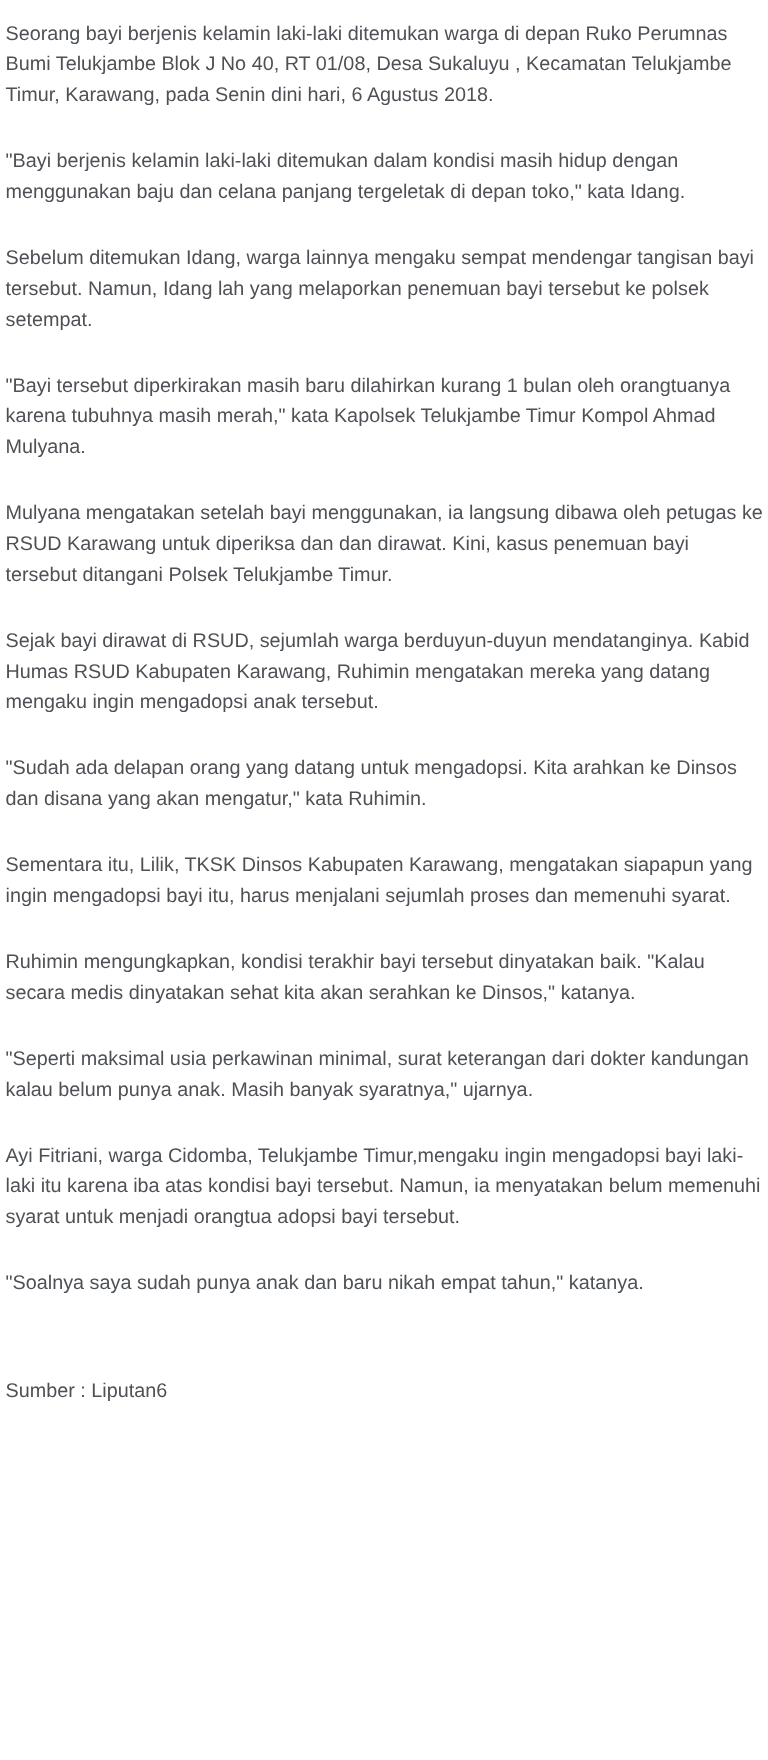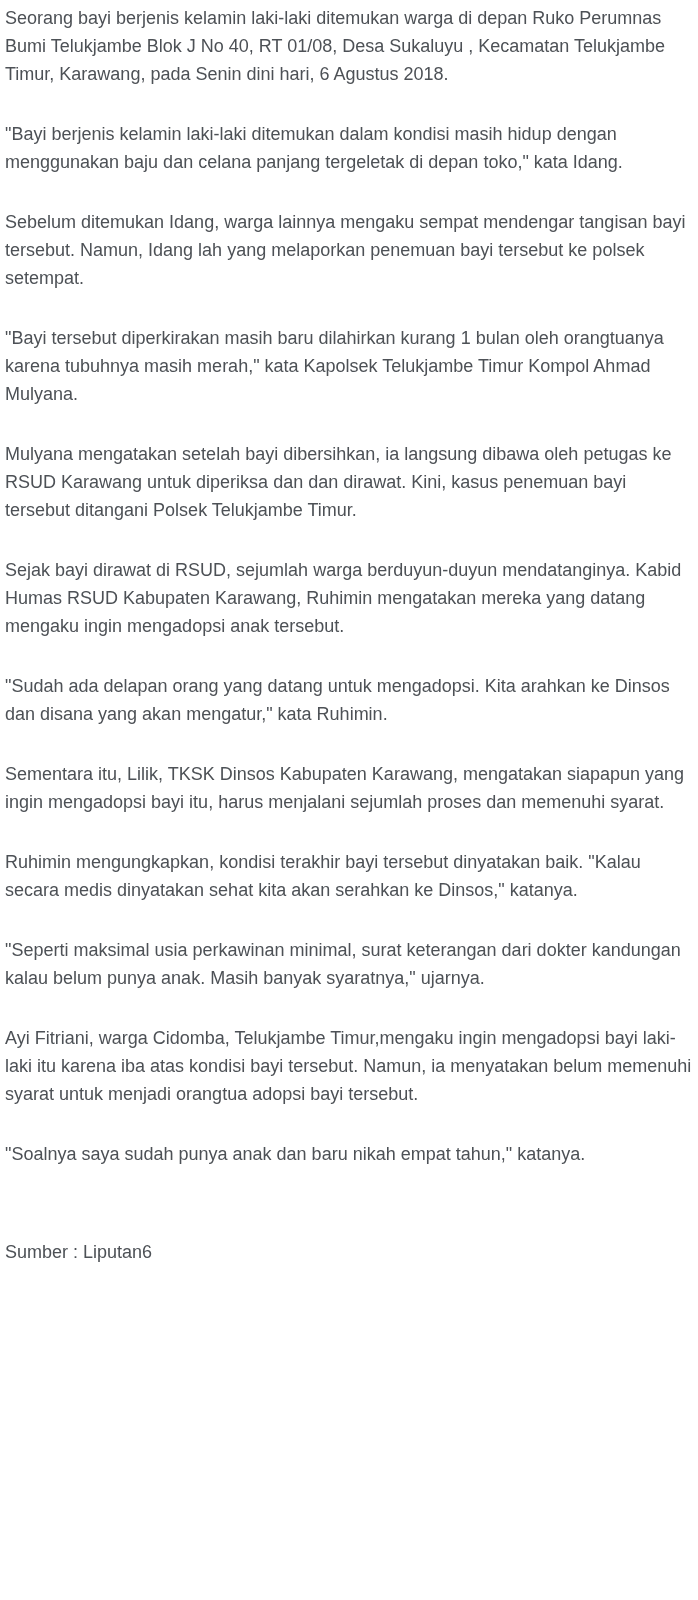--- a/index.html
+++ b/index.html
@@ -5,21 +5,21 @@
   html, body {
     margin: 0;
     padding: 0;
     background: #ffffff;
   }
   .page {
     width: 698px;
     min-height: 1600px;
     box-sizing: border-box;
     background: #ffffff;
-    padding: 4px 2px 0 5px;
+    padding: 16px 2px 0 5px;
   }
   .article p {
     margin: 0 0 32px 0;
     font-family: "Liberation Sans", "DejaVu Sans", sans-serif;
     font-size: 18px;
     line-height: 28px;
     color: #4d5156;
     letter-spacing: 0;
   }
   .article p.source {
@@ -29,21 +29,21 @@
 </style>
 </head>
 <body>
 
 <div class="page">
   <div class="article">
     <p>Seorang bayi berjenis kelamin laki-laki ditemukan warga di depan Ruko Perumnas Bumi Telukjambe Blok J No 40, RT 01/08, Desa Sukaluyu , Kecamatan Telukjambe Timur, Karawang, pada Senin dini hari, 6 Agustus 2018.</p>
     <p>"Bayi berjenis kelamin laki-laki ditemukan dalam kondisi masih hidup dengan menggunakan baju dan celana panjang tergeletak di depan toko," kata Idang.</p>
     <p>Sebelum ditemukan Idang, warga lainnya mengaku sempat mendengar tangisan bayi tersebut. Namun, Idang lah yang melaporkan penemuan bayi tersebut ke polsek setempat.</p>
     <p>"Bayi tersebut diperkirakan masih baru dilahirkan kurang 1 bulan oleh orangtuanya karena tubuhnya masih merah," kata Kapolsek Telukjambe Timur Kompol Ahmad Mulyana.</p>
-    <p>Mulyana mengatakan setelah bayi dibersihkan, ia langsung dibawa oleh petugas ke RSUD Karawang untuk diperiksa dan dan dirawat. Kini, kasus penemuan bayi tersebut ditangani Polsek Telukjambe Timur.</p>
+    <p>Mulyana mengatakan setelah bayi menggunakan, ia langsung dibawa oleh petugas ke RSUD Karawang untuk diperiksa dan dan dirawat. Kini, kasus penemuan bayi tersebut ditangani Polsek Telukjambe Timur.</p>
     <p>Sejak bayi dirawat di RSUD, sejumlah warga berduyun-duyun mendatanginya. Kabid Humas RSUD Kabupaten Karawang, Ruhimin mengatakan mereka yang datang mengaku ingin mengadopsi anak tersebut.</p>
     <p>"Sudah ada delapan orang yang datang untuk mengadopsi. Kita arahkan ke Dinsos dan disana yang akan mengatur," kata Ruhimin.</p>
     <p>Sementara itu, Lilik, TKSK Dinsos Kabupaten Karawang, mengatakan siapapun yang ingin mengadopsi bayi itu, harus menjalani sejumlah proses dan memenuhi syarat.</p>
     <p>Ruhimin mengungkapkan, kondisi terakhir bayi tersebut dinyatakan baik. "Kalau secara medis dinyatakan sehat kita akan serahkan ke Dinsos," katanya.</p>
     <p>"Seperti maksimal usia perkawinan minimal, surat keterangan dari dokter kandungan kalau belum punya anak. Masih banyak syaratnya," ujarnya.</p>
     <p>Ayi Fitriani, warga Cidomba, Telukjambe Timur,mengaku ingin mengadopsi bayi laki-laki itu karena iba atas kondisi bayi tersebut. Namun, ia menyatakan belum memenuhi syarat untuk menjadi orangtua adopsi bayi tersebut.</p>
     <p>"Soalnya saya sudah punya anak dan baru nikah empat tahun," katanya.</p>
     <p class="source">Sumber : Liputan6</p>
   </div>
 </div>

